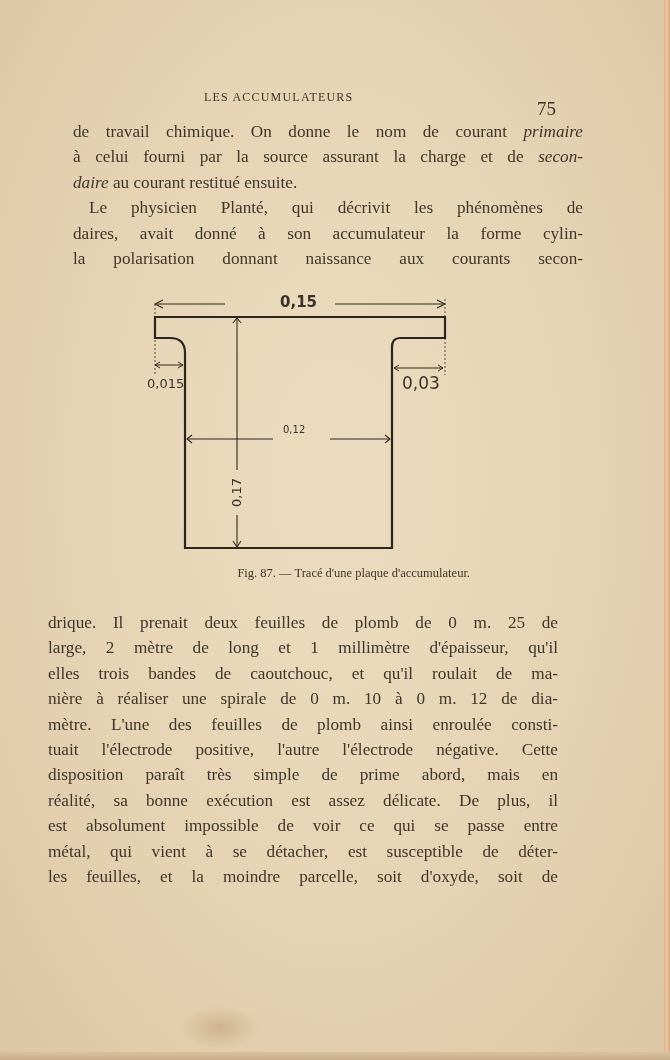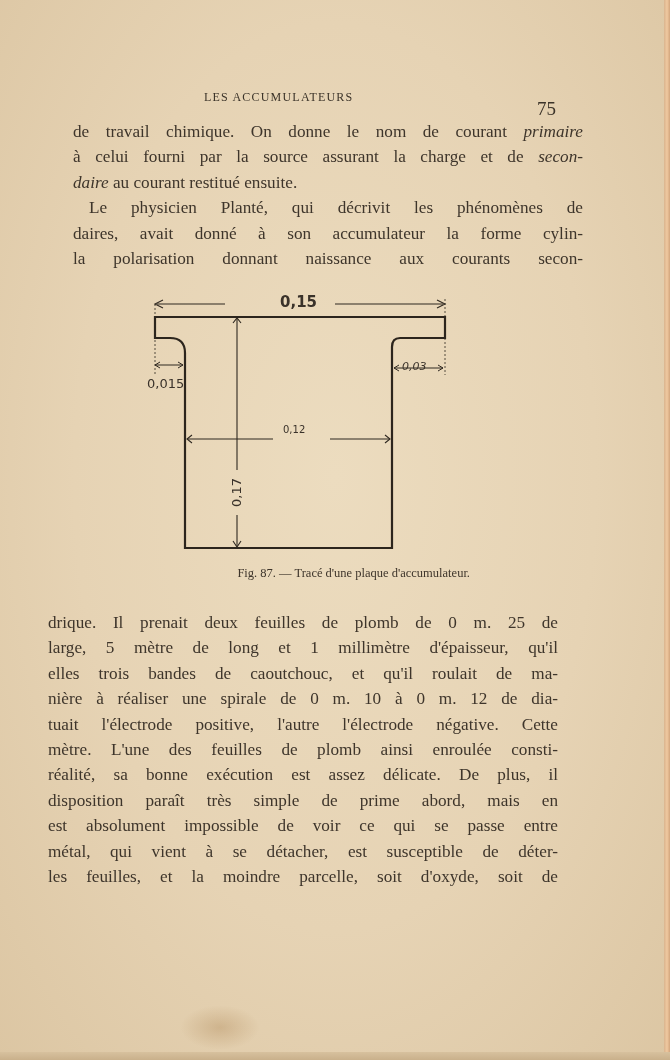--- a/index.html
+++ b/index.html
@@ -127,33 +127,33 @@
       <path d="M103,38 L107,33 L111,38" fill="none" stroke="#2f2820" stroke-width="1.1"></path>
       <path d="M103,256 L107,262 L111,256" fill="none" stroke="#2f2820" stroke-width="1.1"></path>
 
       <line x1="57" y1="154" x2="143" y2="154" stroke="#2f2820" stroke-width="1.1"></line>
       <line x1="200" y1="154" x2="260" y2="154" stroke="#2f2820" stroke-width="1.1"></line>
       <path d="M62,150 L57,154 L62,158" fill="none" stroke="#2f2820" stroke-width="1.1"></path>
       <path d="M255,150 L260,154 L255,158" fill="none" stroke="#2f2820" stroke-width="1.1"></path>
     </svg>
     <span class="dim-label" style="left:140px; top:8px; font-size:15px; font-weight:bold;margin-left:10px;">0,15</span>
     <span class="dim-label" style="left:17px; top:91px; font-size:13px;">0,015</span>
-    <span class="dim-label" style="left:272px; top:75px; font-size:11px; font-style:italic;">0,03</span>
+    <span class="dim-label" style="left:272px; top:88px; font-size:17px; ">0,03</span>
     <span class="dim-label" style="left:153px; top:139px; font-size:10px;">0,12</span>
     <span class="dim-label" style="left:92px; top:200px; font-size:13px; transform:rotate(-90deg); transform-origin:center;">0,17</span>
   </div>
 
   <div class="caption">Fig. 87. — Tracé d'une plaque d'accumulateur.</div>
 
   <div class="text-block block-bottom">
     <div class="line">drique. Il prenait deux feuilles de plomb de 0 m. 25 de</div>
-    <div class="line">large, 5 mètre de long et 1 millimètre d'épaisseur, qu'il</div>
+    <div class="line">large, 2 mètre de long et 1 millimètre d'épaisseur, qu'il</div>
     <div class="line">elles trois bandes de caoutchouc, et qu'il roulait de ma-</div>
     <div class="line">nière à réaliser une spirale de 0 m. 10 à 0 m. 12 de dia-</div>
+    <div class="line">mètre. L'une des feuilles de plomb ainsi enroulée consti-</div>
     <div class="line">tuait l'électrode positive, l'autre l'électrode négative. Cette</div>
-    <div class="line">mètre. L'une des feuilles de plomb ainsi enroulée consti-</div>
+    <div class="line">disposition paraît très simple de prime abord, mais en</div>
     <div class="line">réalité, sa bonne exécution est assez délicate. De plus, il</div>
-    <div class="line">disposition paraît très simple de prime abord, mais en</div>
     <div class="line">est absolument impossible de voir ce qui se passe entre</div>
     <div class="line">métal, qui vient à se détacher, est susceptible de déter-</div>
     <div class="line">les feuilles, et la moindre parcelle, soit d'oxyde, soit de</div>
   </div>
 </div>
 
 </body></html>

